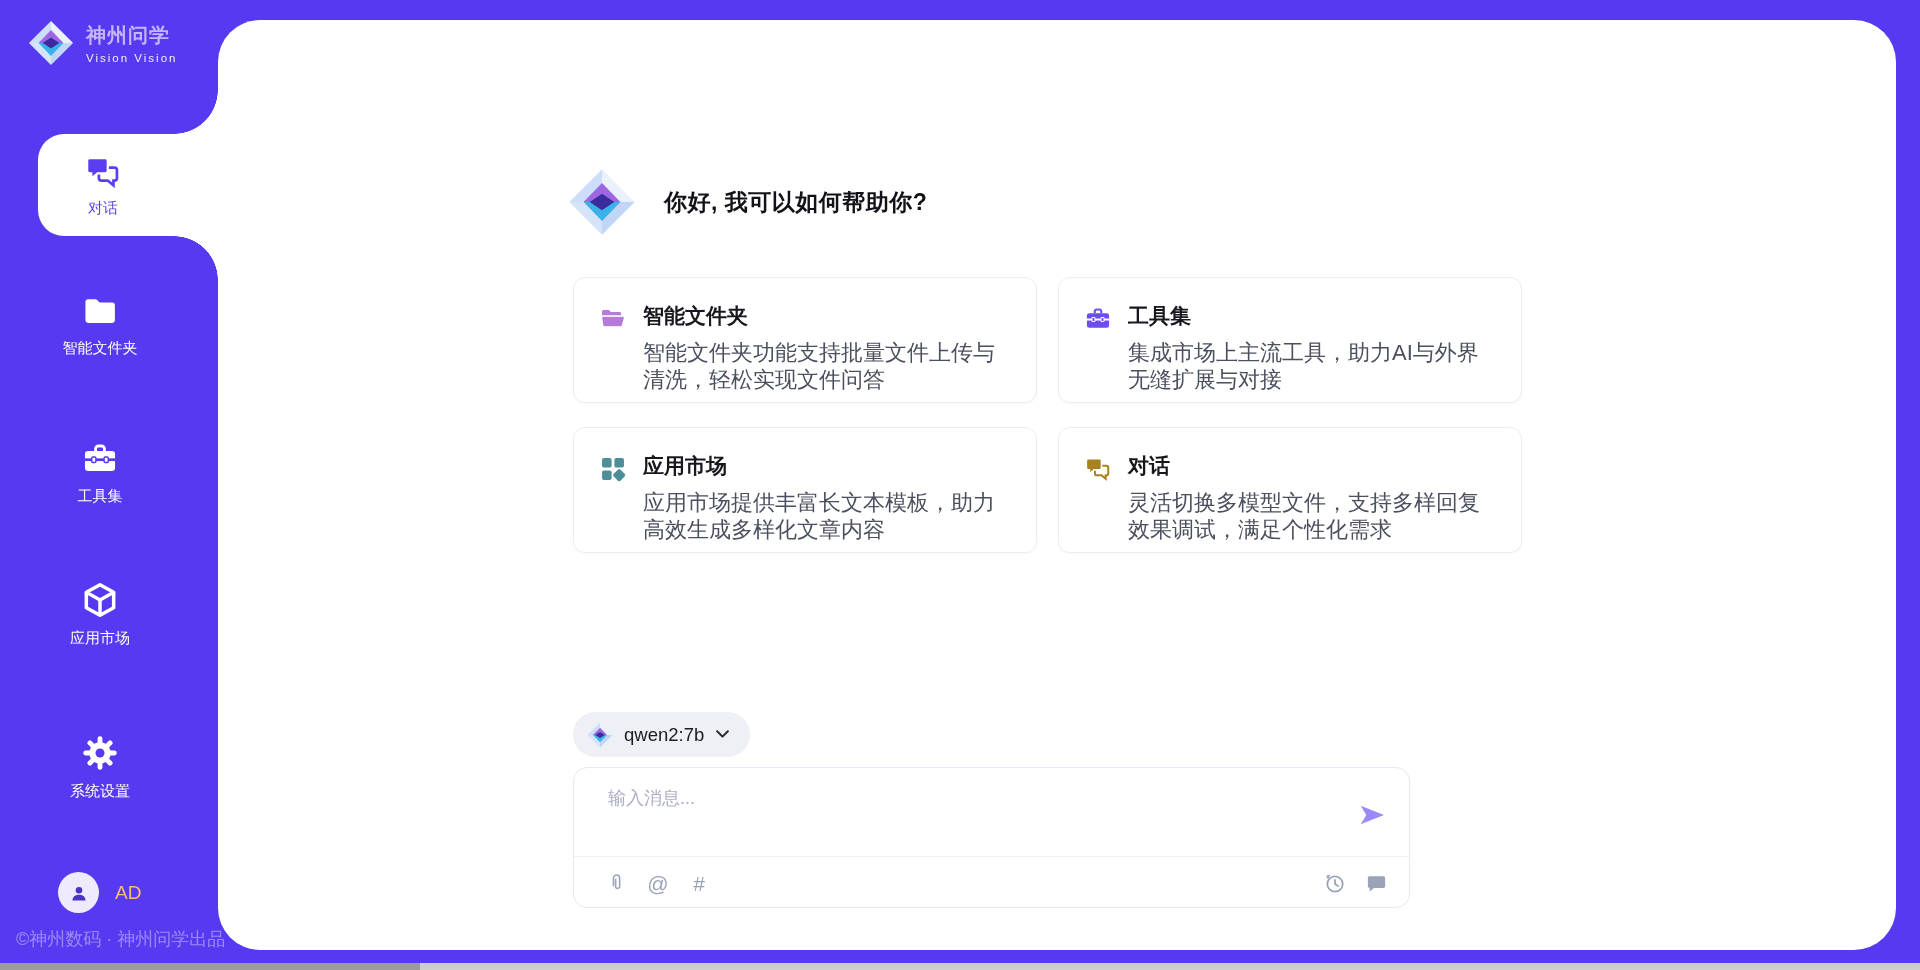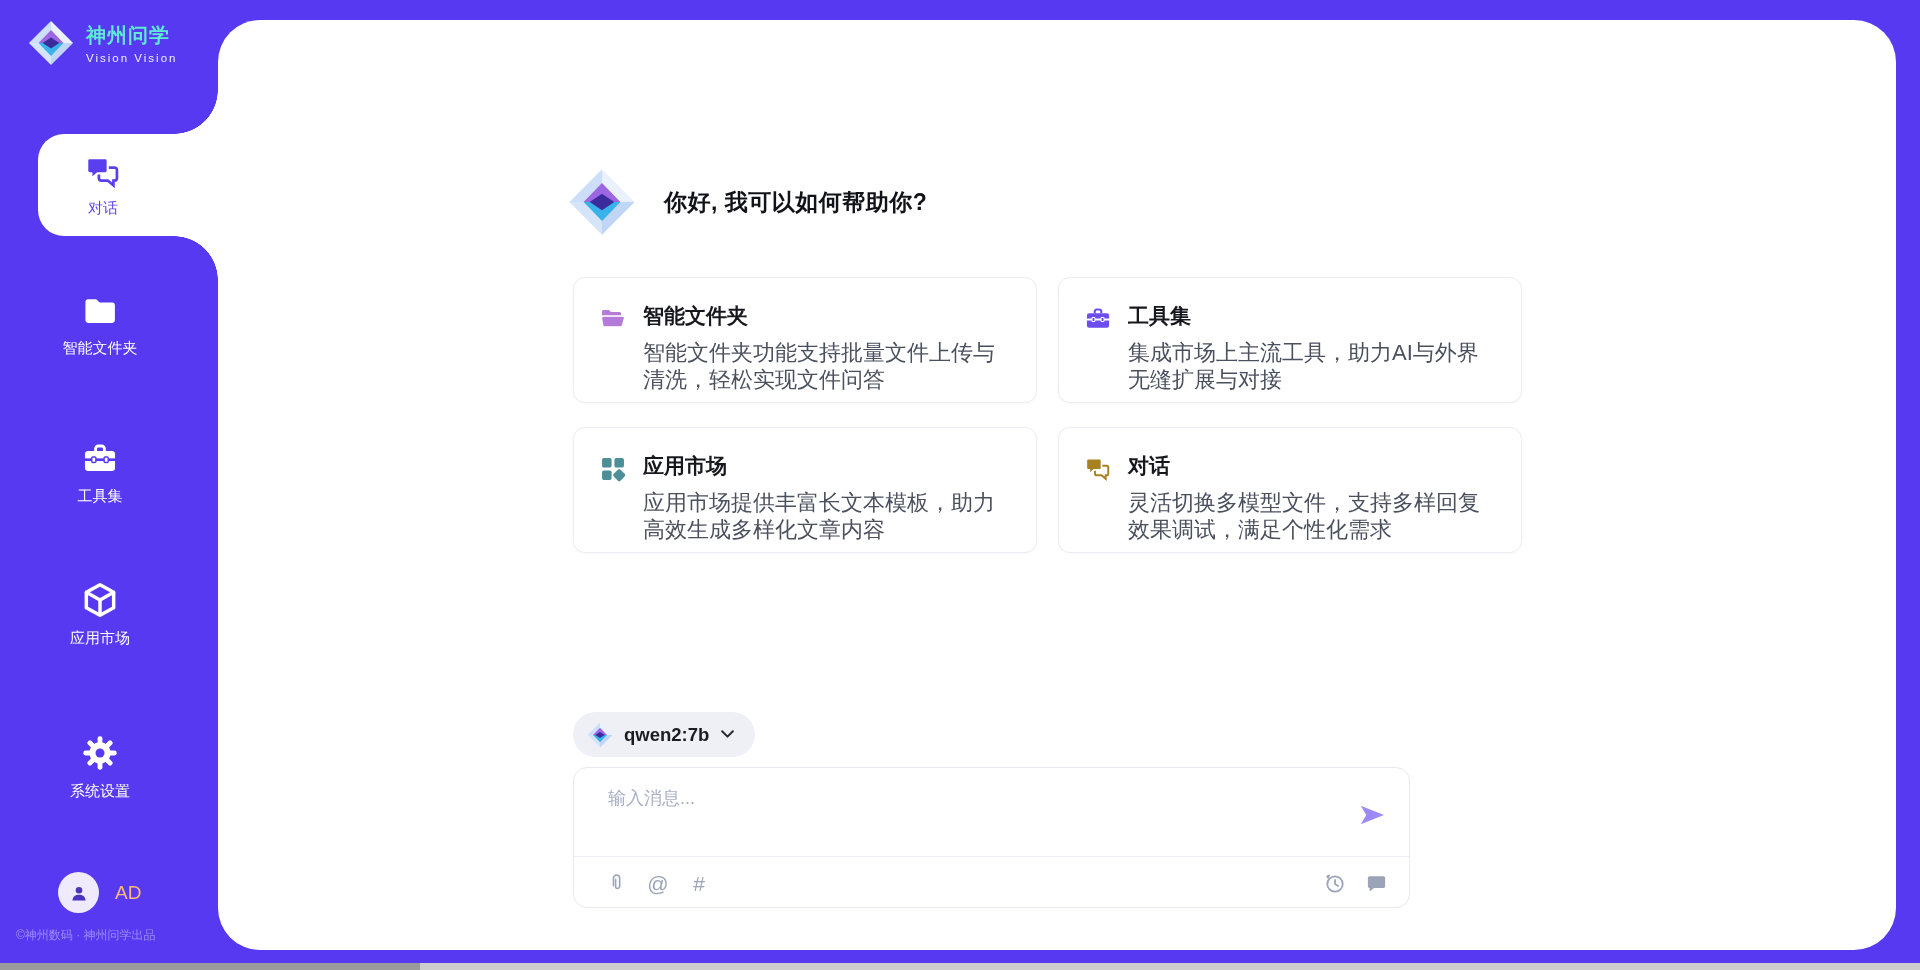--- a/index.html
+++ b/index.html
@@ -11,55 +11,55 @@
   *{margin:0;padding:0;box-sizing:border-box;}
   html,body{width:1920px;height:970px;background:var(--purple);}
   body{font-family:"Liberation Sans","DejaVu Sans",sans-serif;}
   .app{position:relative;width:1920px;height:970px;background:var(--purple);overflow:hidden;}
 
   
   .main-panel{position:absolute;left:218px;top:20px;width:1678px;height:930px;background:#ffffff;border-radius:42px;}
 
   
   .logo-row{position:absolute;left:28px;top:20px;display:flex;align-items:center;gap:12px;}
-  .logo-text .name{color:#5eead4;font-size:20px;font-weight:bold;letter-spacing:1px;}
+  .logo-text .name{color:#c4b5fd;font-size:20px;font-weight:bold;letter-spacing:1px;}
   .logo-text .sub{color:#eef;font-size:11.5px;letter-spacing:2px;margin-top:3px;}
 
   .tab-active{position:absolute;left:38px;top:134px;width:180px;height:102px;background:#fff;border-radius:26px 0 0 26px;}
   .tab-active::before{content:"";position:absolute;right:0;top:-44px;width:44px;height:44px;
       background:radial-gradient(circle at 0 0,var(--purple) 43.5px,#fff 44px);}
   .tab-active::after{content:"";position:absolute;right:0;bottom:-44px;width:44px;height:44px;
       background:radial-gradient(circle at 0 100%,var(--purple) 43.5px,#fff 44px);}
   .tab-inner{width:130px;height:100%;display:flex;flex-direction:column;align-items:center;justify-content:center;gap:8px;}
   .nav-label{font-size:15px;color:#fff;}
   .tab-inner .nav-label{color:var(--accent);}
 
   .nav-item{position:absolute;left:0;width:200px;display:flex;flex-direction:column;align-items:center;gap:9px;cursor:pointer;}
   .nav-item svg{display:block;}
 
   .user-row{position:absolute;left:58px;top:872px;display:flex;align-items:center;gap:16px;}
   .avatar{width:41px;height:41px;border-radius:50%;background:#efeafd;display:flex;align-items:center;justify-content:center;}
   .user-name{color:#fdba74;font-size:19px;}
-  .copyright{position:absolute;left:16px;top:927px;color:rgba(255,255,255,0.40);font-size:12px;white-space:nowrap;}
+  .copyright{position:absolute;left:16px;top:927px;color:rgba(255,255,255,0.40);font-size:18px;white-space:nowrap;}
 
   
   .greeting{position:absolute;left:568px;top:168px;display:flex;align-items:center;gap:28px;}
   .greeting-title{font-size:23px;font-weight:bold;color:#121219;letter-spacing:.5px;}
 
   
   .cards{position:absolute;left:573px;top:277px;display:grid;grid-template-columns:464px 464px;grid-auto-rows:126px;column-gap:21px;row-gap:24px;}
   .card{background:#fff;border:1px solid #ebedf3;border-radius:12px;box-shadow:0 1px 3px rgba(30,30,60,0.03);display:flex;padding:24px 26px 0 24px;cursor:pointer;}
   .card .c-icon{flex:0 0 30px;margin-top:3px;}
   .card .c-body{margin-left:15px;}
   .card .c-title{font-size:21px;font-weight:bold;color:#17171e;}
   .card .c-desc{margin-top:9px;font-size:22px;line-height:27px;color:#4b505e;}
 
   
   .model-pill{position:absolute;left:573px;top:712px;height:45px;padding:0 20px 0 14px;border-radius:23px;background:#eef0f5;display:flex;align-items:center;gap:11px;cursor:pointer;}
-  .model-pill .m-name{font-size:18.5px;color:#1b1b22;font-weight:bold;}
+  .model-pill .m-name{font-size:18.5px;color:#1b1b22;}
 
   
   .composer{position:absolute;left:573px;top:767px;width:837px;height:141px;background:#fff;border:1.5px solid #e7e9f2;border-radius:14px;}
   .composer textarea{position:absolute;left:34px;top:18px;width:620px;height:58px;border:none;outline:none;resize:none;font-size:18px;color:#333;font-family:inherit;background:transparent;}
   .composer textarea::placeholder{color:#a9aec5;}
   .send-btn{position:absolute;right:22px;top:32px;width:30px;height:30px;cursor:pointer;}
   .composer-divider{position:absolute;left:0;right:0;top:88px;border-top:1px solid #eef0f6;}
   .composer-tools{position:absolute;left:30px;top:89px;height:52px;display:flex;align-items:center;gap:15px;}
   .composer-tools-right{position:absolute;right:20px;top:89px;height:52px;display:flex;align-items:center;gap:16px;}
   .tool{width:26px;height:26px;display:flex;align-items:center;justify-content:center;cursor:pointer;color:var(--icon-gray);}

